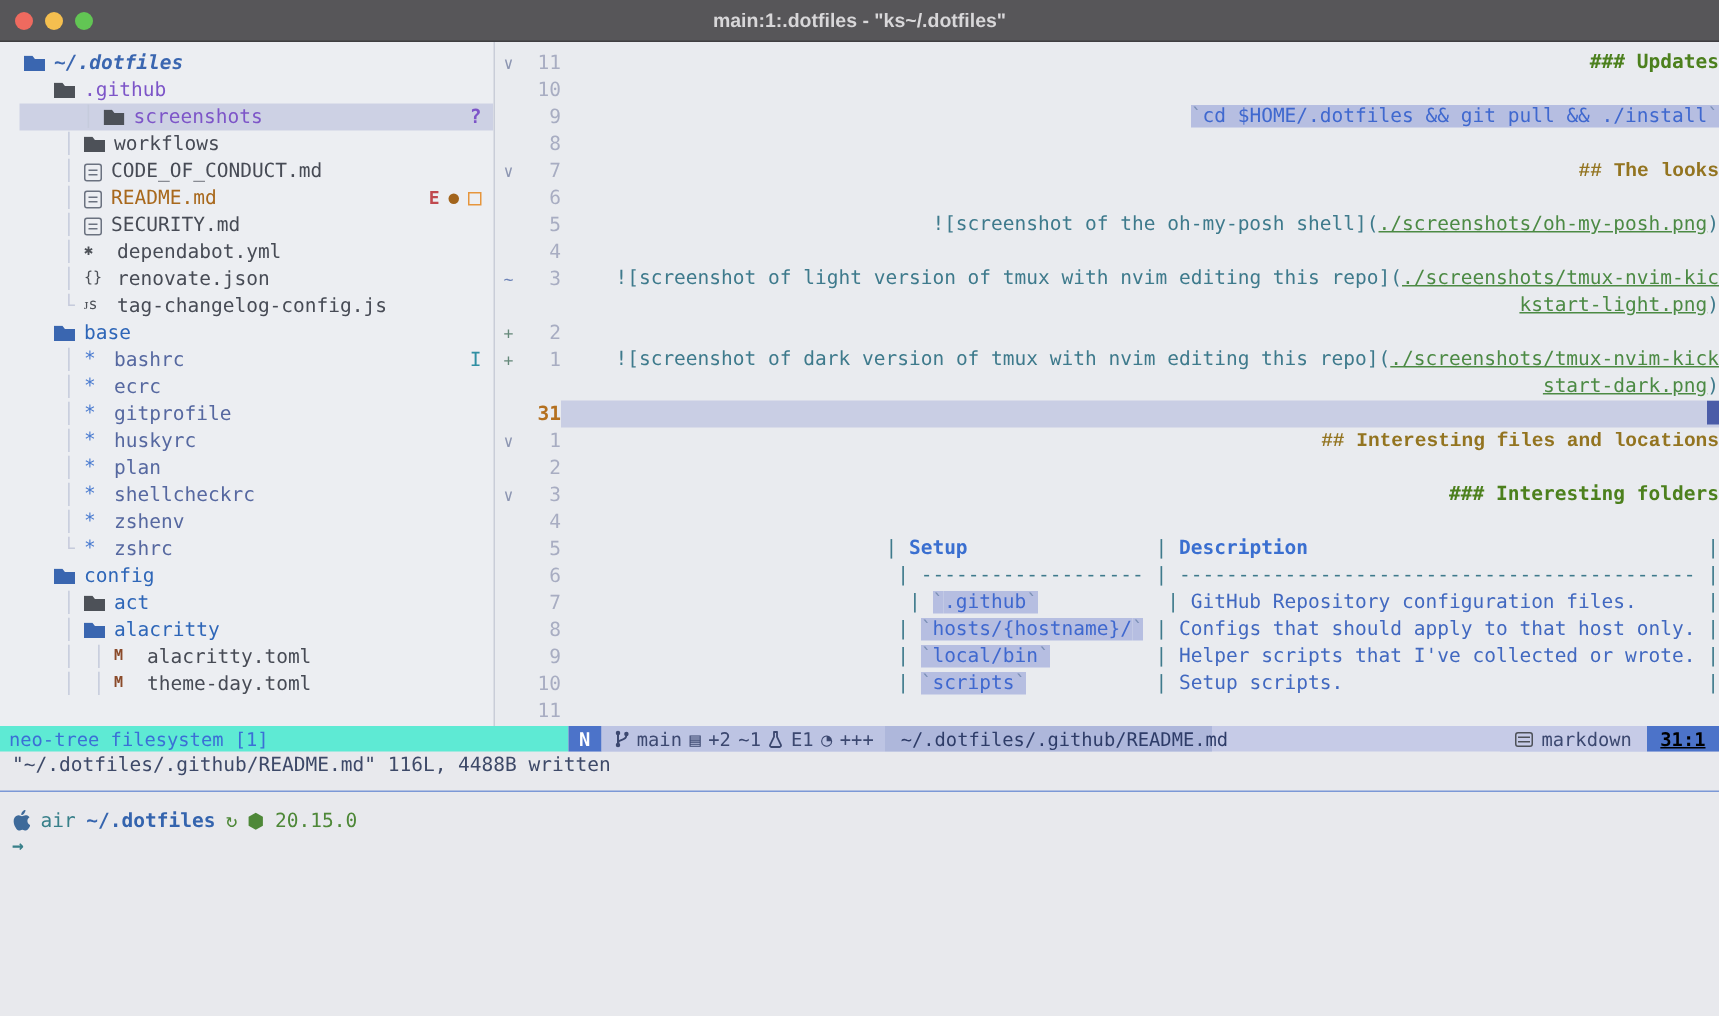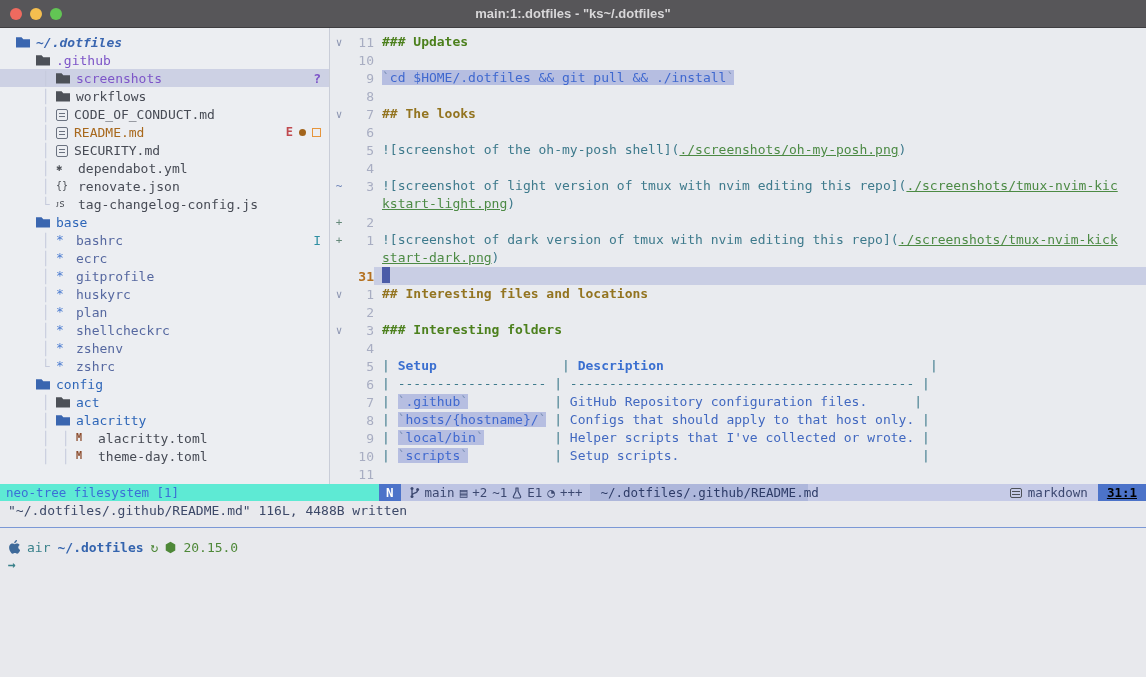--- a/index.html
+++ b/index.html
@@ -21,21 +21,21 @@
   .lights{display:flex;gap:8px;margin-left:10px;}
   .light{width:12px;height:12px;border-radius:50%;}
   .light.r{background:#ee6a5f}.light.y{background:#f5bf4f}.light.g{background:#62c554}
   .title{position:absolute;left:0;right:0;text-align:center;color:#d8d7d9;
     font-family:"Liberation Sans",sans-serif;font-weight:bold;font-size:13px;}
   
   .main{position:absolute;left:0;top:28px;width:1146px;height:456px;display:flex;}
   .sidebar{width:330px;height:456px;background:#eceef2;border-right:1px solid #c9cdd8;
     padding-top:5px;overflow:hidden;}
   .srow{height:18px;display:flex;align-items:center;padding:0 8px 0 16px;white-space:pre;}
-  .srow.sel{background:var(--selrow);}
+  .srow.sel{background:var(--selrow);margin-left:13px;}
   .gslot{display:inline-block;width:20px;color:#c6cbdc;text-align:center;flex:none;}
   .ic{display:inline-block;width:14px;height:12px;margin-right:6px;flex:none;position:relative;}
   .ic-folder{background:#4d5158;clip-path:polygon(0 10%,40% 10%,52% 28%,100% 28%,100% 95%,0 95%);}
   .ic-folder.open{background:#3a66b0;}
   .ic-file{width:12px;height:12px;border:1.4px solid #6b7280;border-radius:2px;margin-top:1px;}
   .ic-file:after{content:"";position:absolute;left:2px;right:2px;top:3px;height:1.4px;background:#6b7280;box-shadow:0 3px 0 #6b7280;}
   .ic-txt{width:16px;height:14px;font-size:10px;line-height:14px;color:#4d5158;text-align:left;}
   .ic-toml{color:#8a4a2a;font-weight:bold;font-size:10px;}
   .ic-star{color:#4a7bd0;font-size:13px;line-height:12px;}
   .slabel{overflow:hidden;}
@@ -49,25 +49,25 @@
   .c-purple{color:var(--purple);} .c-gray{color:var(--gray);} .c-orange{color:var(--orange);}
   .c-blue{color:#2e66b8;} .c-slate{color:var(--slate);}
   .c-hidden{color:var(--hidden);font-style:italic;}
   
   .editor{flex:1;height:456px;background:#e9ebef;padding-top:5px;overflow:hidden;}
   .erow{height:18px;display:flex;align-items:center;}
   .fold{width:18px;text-align:center;color:#8d96b2;font-size:11px;flex:none;}
   .sign-add{color:#65897a;} .sign-chg{color:#6e84b8;}
   .lnum{width:26px;text-align:right;color:var(--numdim);flex:none;}
   .lnum.cur{color:var(--numcur);font-weight:bold;}
-  .ltext{flex:1;white-space:pre;padding-left:8px;height:18px;line-height:18px;overflow:hidden;}
+  .ltext{flex:1;white-space:pre;padding-left:8px;height:18px;line-height:18px;overflow:hidden;text-align:right;}
   .erow.cl .ltext{background:var(--cursorline);}
   .c-md{color:var(--teal);}
   .c-link{color:var(--green);text-decoration:underline;}
-  .c-h2{color:var(--h2);font-weight:bold;}
+  .c-h2{color:var(--h2);font-weight:bold;font-family:Liberation Mono, monospace;}
   .c-h3{color:var(--h3);font-weight:bold;}
   .c-pipe{color:var(--teal);}
   .c-th{color:#3a6fd0;font-weight:bold;}
   .c-desc{color:#4168c0;}
   .c-tick{color:#7a8fb5;background:var(--codebg);}
   .c-codetxt{color:var(--codeblue);background:var(--codebg);}
   .cursorblock{display:inline-block;width:8px;height:16px;background:#4b5ca8;vertical-align:-3px;}
   
   .statusrow{position:absolute;left:0;top:484px;width:1146px;height:17px;display:flex;font-size:12.5px;}
   .winbar{width:379px;background:#5eead4;color:#3b6fd6;padding-left:6px;line-height:17px;}

